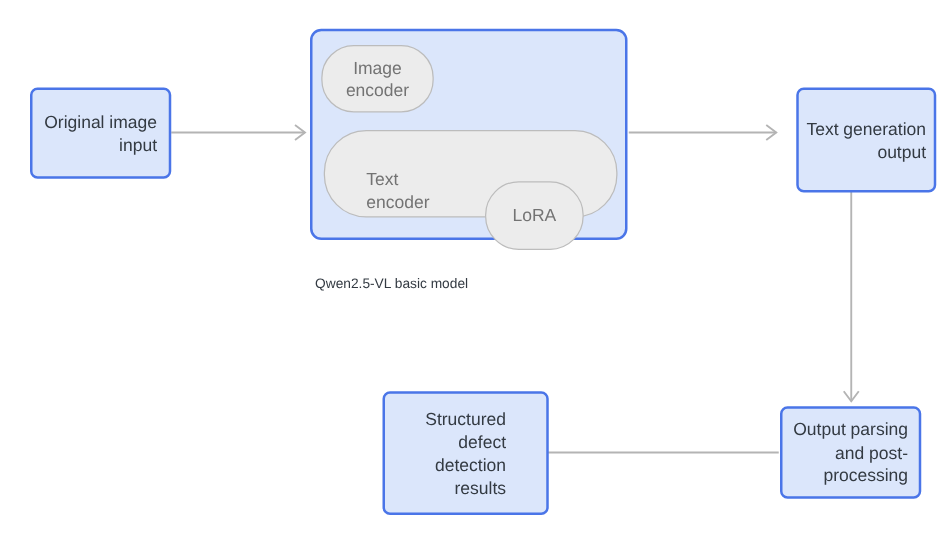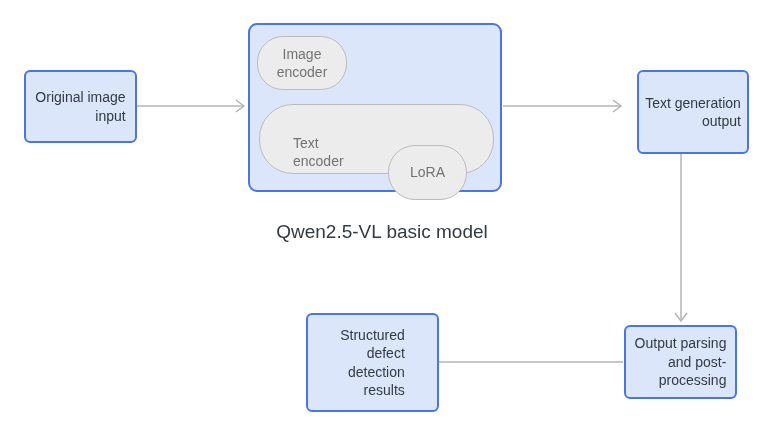--- a/index.html
+++ b/index.html
@@ -99,22 +99,21 @@
     align-items: center;
     justify-content: center;
     text-align: center;
     margin-top: 32px;
   }
   .model-caption {
     position: absolute;
     left: 252px;
     top: 221px;
     width: 260px;
-    text-align: center;
-    font-size: 19px;
+    font-size: 11px;
     color: #333a42;
   }
 </style>
 </head>
 <body>
 
 <div class="canvas">
 
   <svg class="arrow-layer" viewBox="0 0 761 436" xmlns="http://www.w3.org/2000/svg" fill="none" stroke="#b4b4b4" stroke-width="1.5">
     <g>

